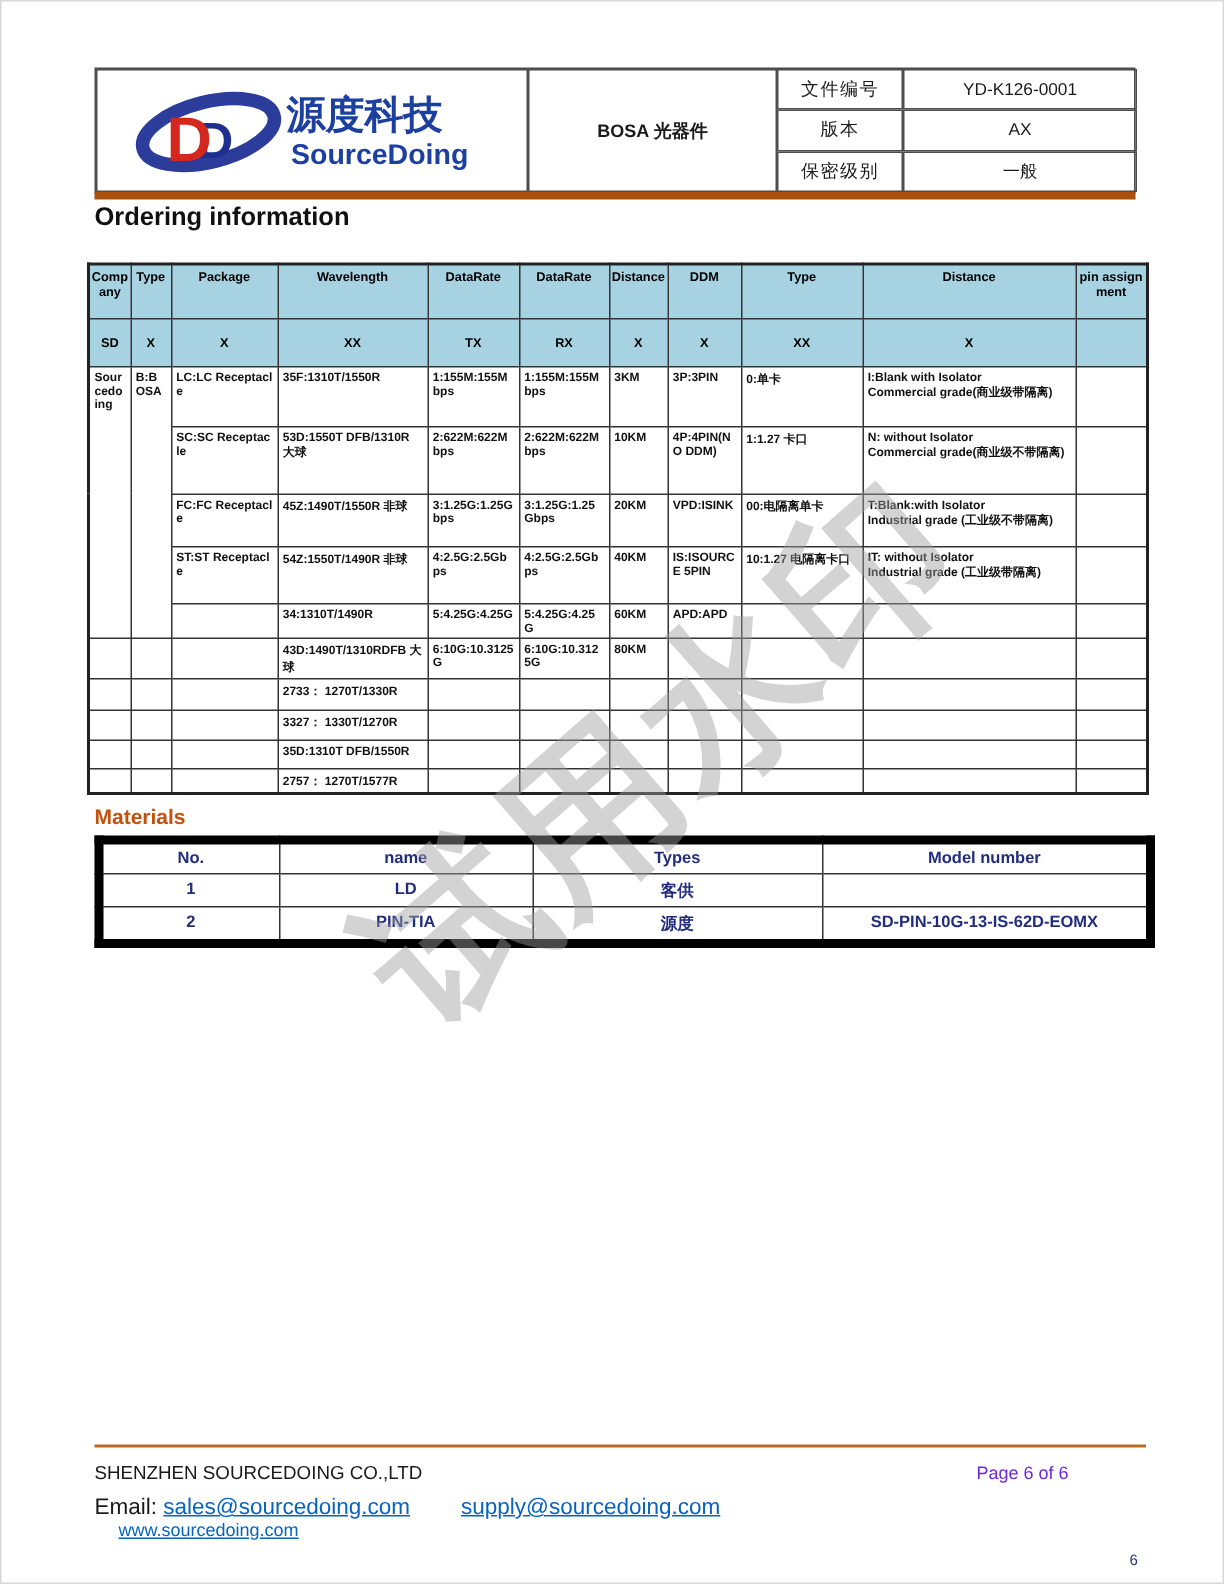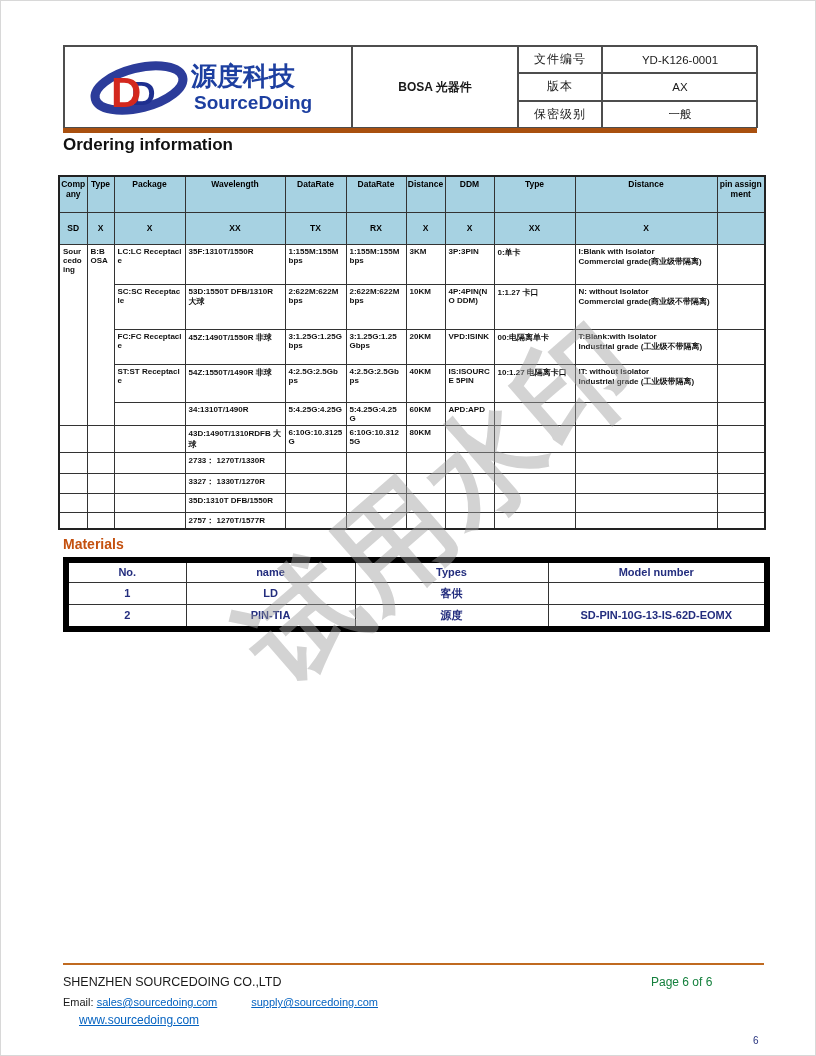--- a/index.html
+++ b/index.html
@@ -42,22 +42,22 @@
             text-align:center; padding:3px 2px; height:22px; vertical-align:middle; }
 
   
   .watermark { position:absolute; left:180px; top:432px; width:520px; text-align:center;
     font-size:116px; font-weight:bold; color:#9e9e9e; opacity:0.45; letter-spacing:4px;
     transform:rotate(-41deg); pointer-events:none; z-index:9; line-height:1.2; }
 
   
   .footer-rule { position:absolute; left:62px; top:962px; width:701px; height:2px; background:#C06A20; }
   .footer-company { position:absolute; left:62px; top:974px; font-size:12.5px; color:#1a1a1a; }
-  .footer-page { position:absolute; left:650px; top:974px; font-size:12px; color:#15803d; }
-  .footer-email { position:absolute; left:62px; top:995px; font-size:11px; color:#1a1a1a; }
+  .footer-page { position:absolute; left:650px; top:974px; font-size:12px; color:#6d28d9; }
+  .footer-email { position:absolute; left:62px; top:995px; font-size:15px; color:#1a1a1a; }
   .footer-site { position:absolute; left:62px; top:1012px; font-size:12px;margin-left:16px; }
   a.doclink { color:#0563C1; text-decoration:underline; }
   .email-gap { display:inline-block; width:34px; }
   .corner-num { position:absolute; left:752px; top:1034px; font-size:10px; color:#26327E; }
 
   svg text { font-family:"Liberation Sans", sans-serif; }
 </style>
 </head>
 <body>
 

